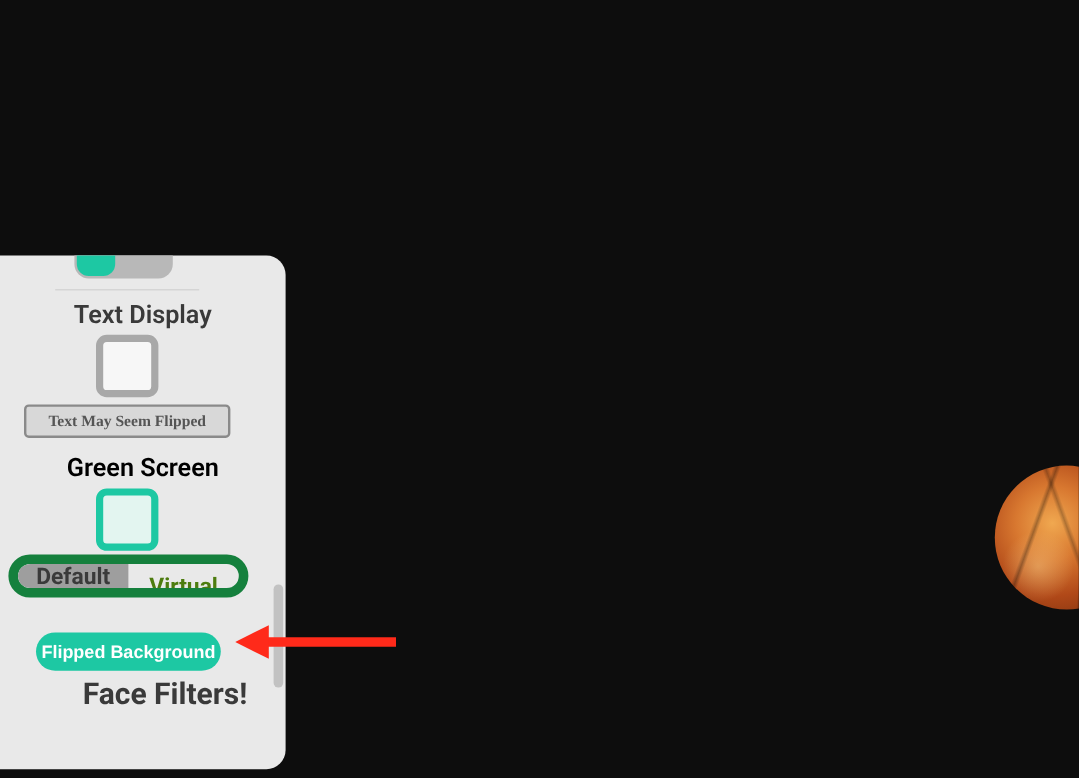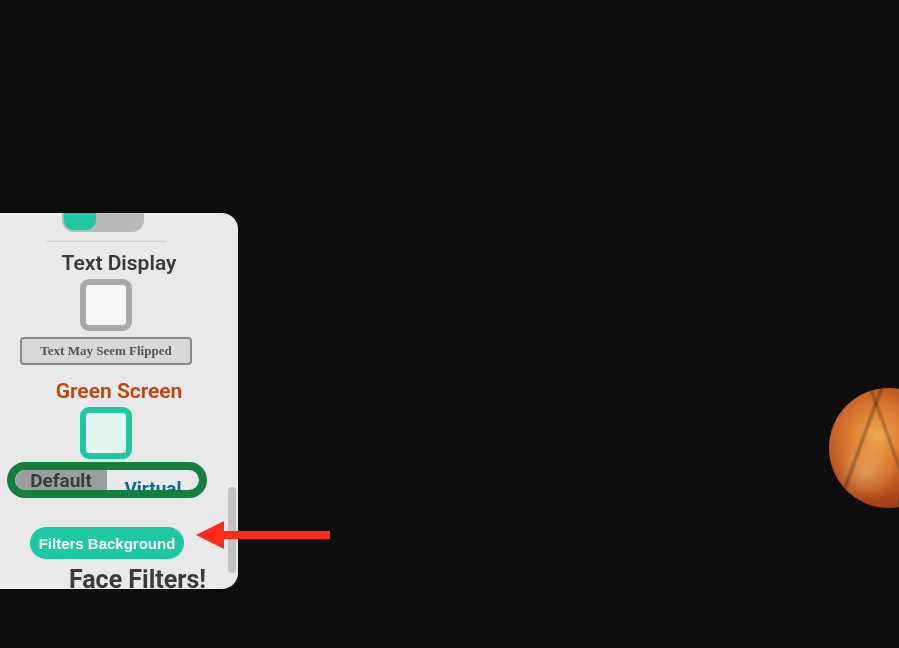--- a/index.html
+++ b/index.html
@@ -13,21 +13,21 @@
       background: #0d0d0d;
       font-family: -apple-system, BlinkMacSystemFont, "Segoe UI", Roboto, sans-serif;
       position: relative;
       overflow: hidden;
     }
     .panel {
       position: absolute;
       left: 0;
       top: 213px;
       width: 238px;
-      height: 376px;
+      height: 428px;
       background: #e9e9e9;
       border-radius: 0 16px 16px 0;
       display: flex;
       flex-direction: column;
       align-items: center;
       padding-top: 16px;
       overflow: hidden;
     }
     .toggle-track-partial {
       position: absolute;
@@ -55,21 +55,21 @@
       height: 1px;
       background: #d0d0d0;
     }
     .section-title {
       font-size: 21px;
       font-weight: 600;
       color: #3a3a3a;
       text-align: center;
     }
     .section-title-accent {
-      color: #c2410c;
+      color: #000000;
     }
     .text-display-title {
       position: absolute;
       top: 38px;
       left: 0;
       right: 0;
       text-align: center;
     }
     .text-display-box {
       position: absolute;
@@ -138,21 +138,21 @@
       font-weight: 700;
       cursor: pointer;
     }
     .mode-default {
       background: #9e9e9e;
       color: #3a3a3a;
       border-radius: 16px 0 0 16px;
     }
     .mode-virtual {
       background: transparent;
-      color: #0369a1;
+      color: #4d7c0f;
       margin-top: 16px;
     }
     .upload-btn {
       position: absolute;
       top: 314px;
       left: 30px;
       width: 154px;
       height: 32px;
       background: #1dc8a3;
       border: none;
@@ -227,21 +227,21 @@
   <div class="flip-note">Text May Seem Flipped</div>
 
   <div class="section-title-accent green-screen-title">Green Screen</div>
   <div class="green-screen-box"></div>
 
   <div class="mode-toggle">
     <div class="mode-option mode-default">Default</div>
     <div class="mode-option mode-virtual">Virtual</div>
   </div>
 
-  <button class="upload-btn">Filters Background</button>
+  <button class="upload-btn">Flipped Background</button>
 
   <div class="face-filters-title">Face Filters!</div>
 
   <div class="scrollbar"></div>
 </div>
 
 <svg class="arrow" viewBox="0 0 134 34">
   <line x1="134" y1="17" x2="24" y2="17" stroke="#ff2a1a" stroke-width="8"></line>
   <polygon points="0,17 28,3 28,31" fill="#ff2a1a"></polygon>
 </svg>

